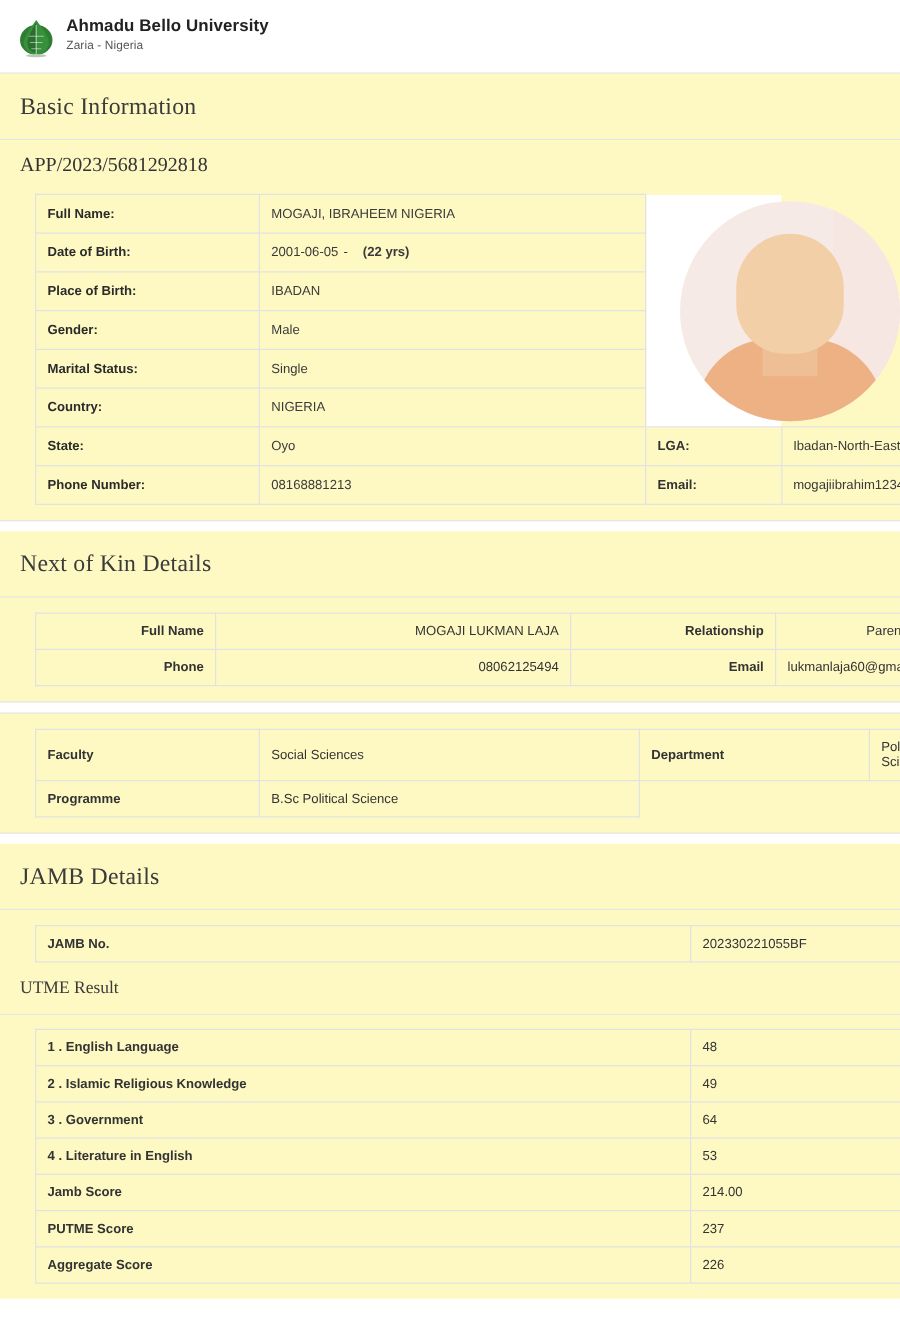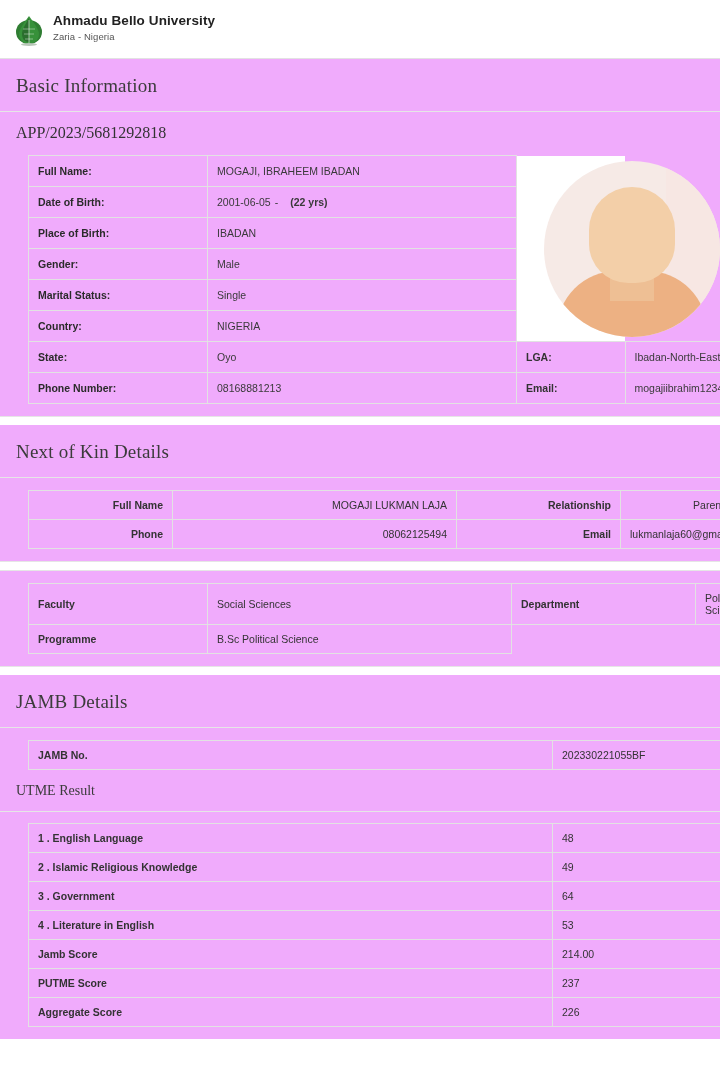--- a/index.html
+++ b/index.html
@@ -49,21 +49,21 @@
   .uni-sub {
     font-size: 9.5px;
     color: #555;
     margin-top: 3px;
     letter-spacing: .1px;
   }
 
   
   .card {
     border-bottom: 1px solid #e6e6e6;
-    background: #f0abfc;
+    background: #fef9c3;
     padding: 0 0 12px 0;
     margin: 0 0 8px 0;
   }
   .card.no-border { border-bottom: none; }
   .section-title {
     font-family: "Liberation Serif", serif;
     font-size: 19px;
     color: #3b3b3b;
     padding: 16px 0 14px 16px;
     font-weight: normal;
@@ -203,21 +203,21 @@
   <div class="card">
     <div class="section-title">Basic Information</div>
     <div class="divider"></div>
     <div class="app-no">APP/2023/5681292818</div>
     <div class="basic-wrap">
       <div class="inner">
         <table class="basic">
           <tbody>
               <tr>
             <td class="lbl">Full Name:</td>
-            <td class="val">MOGAJI, IBRAHEEM IBADAN</td>
+            <td class="val">MOGAJI, IBRAHEEM NIGERIA</td>
             <td class="blank" rowspan="6"></td>
           </tr>
           <tr>
             <td class="lbl">Date of Birth:</td>
             <td class="val dob-val">
               <span>2001-06-05</span><span class="dash">-</span><span class="age">(22 yrs)</span>
             </td>
           </tr>
           <tr>
             <td class="lbl">Place of Birth:</td>

